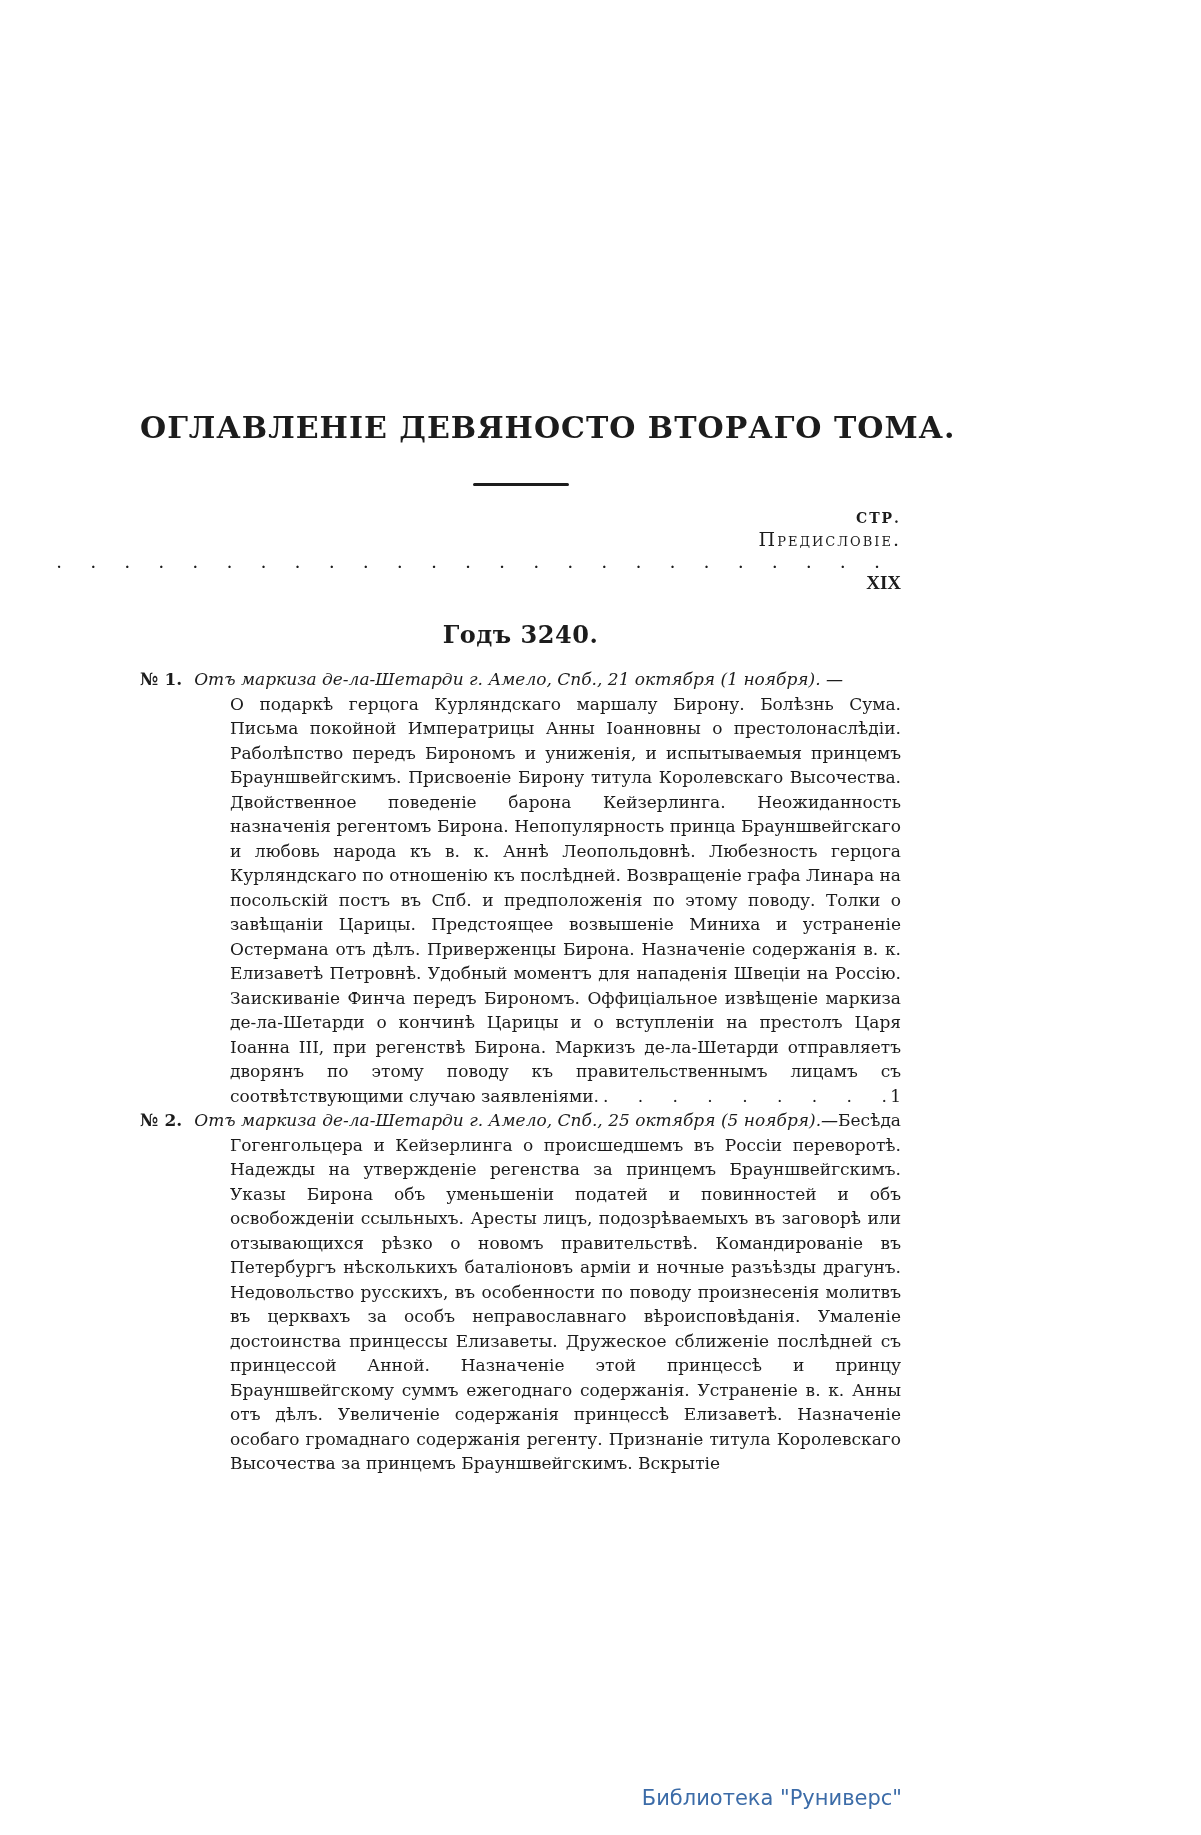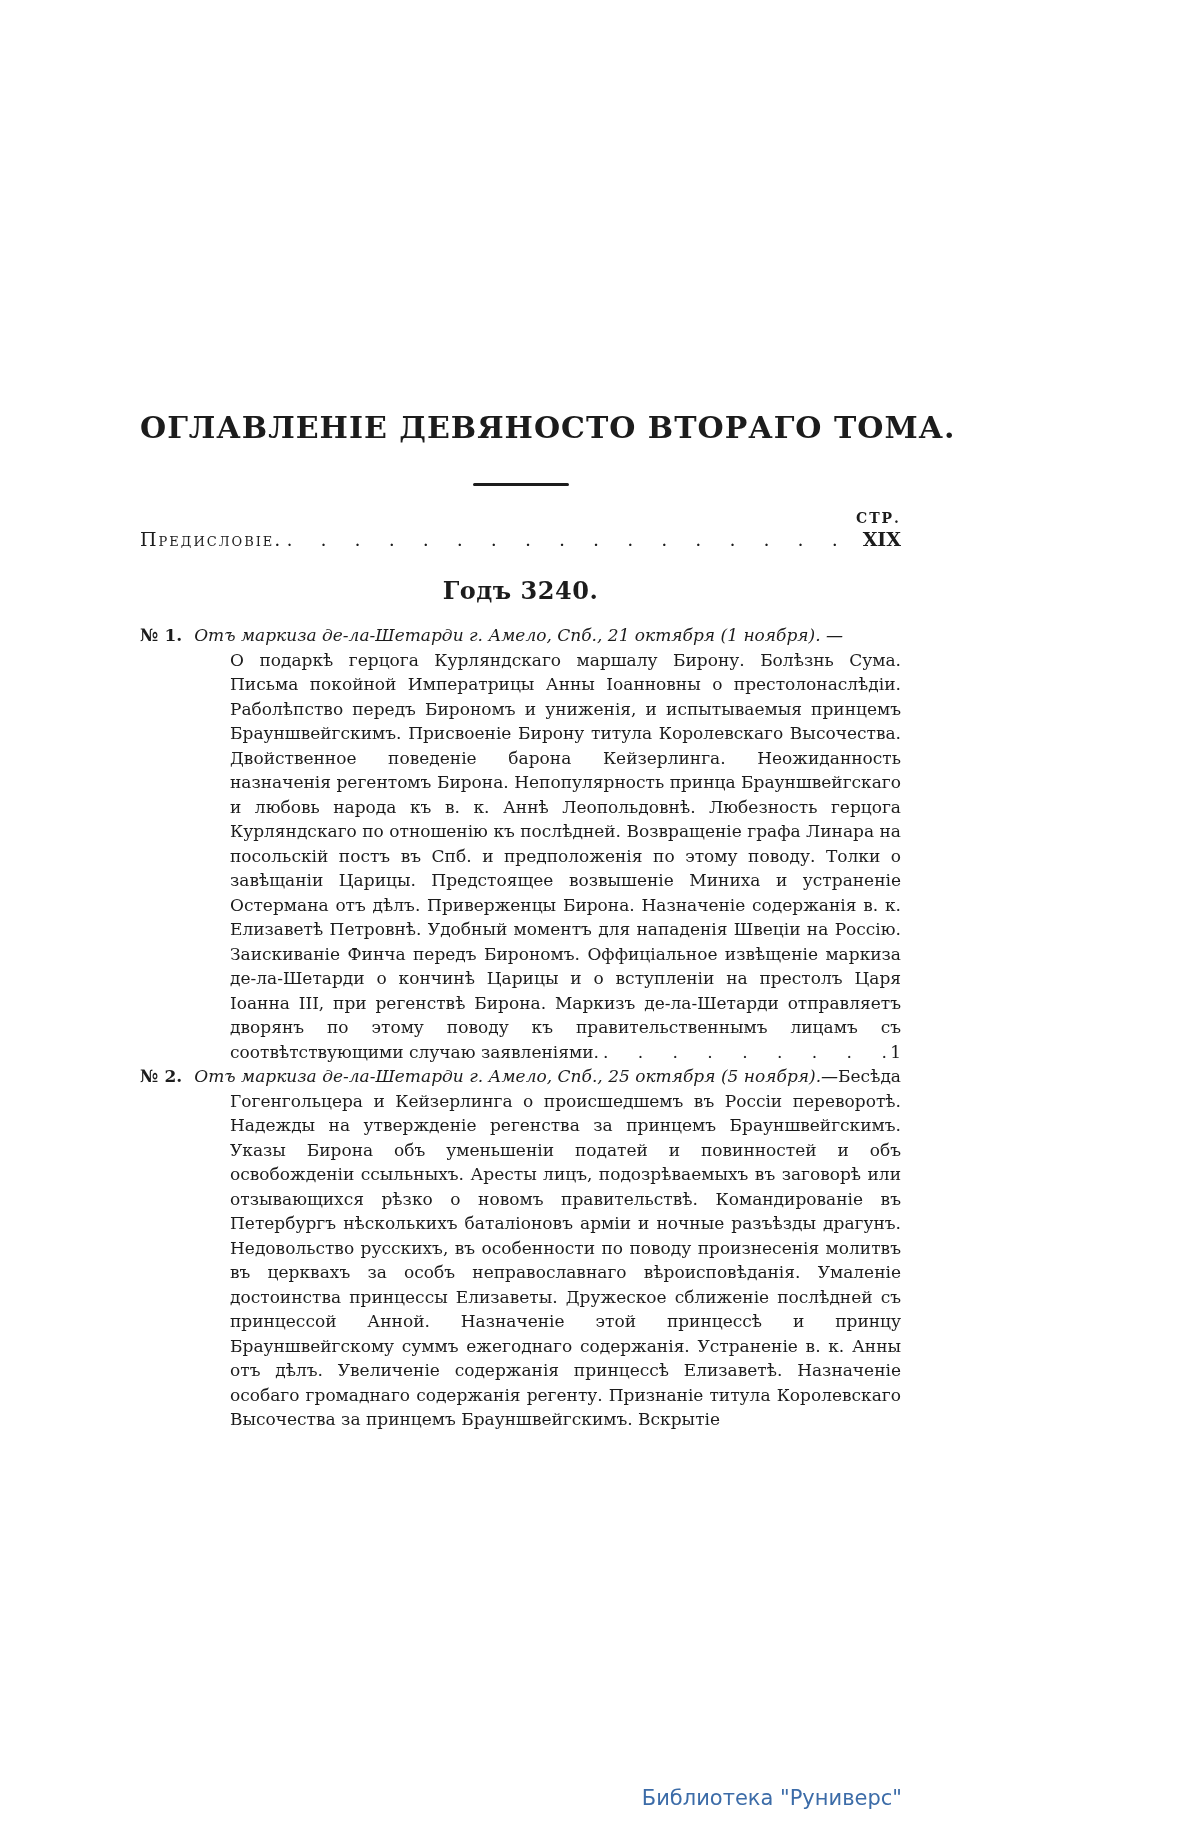--- a/index.html
+++ b/index.html
@@ -35,36 +35,38 @@
     font-size: 14px;
     font-weight: bold;
     letter-spacing: 2px;
     margin-top: 24px;
   }
   .preface-line {
     display: flex;
     align-items: flex-end;
     font-size: 19px;
     margin-top: 2px;
+    flex-direction: column;
   }
   .preface-label {
     font-variant: small-caps;
     letter-spacing: 2px;
     white-space: nowrap;
   }
   .leader {
     flex: 1;
     overflow: hidden;
     white-space: nowrap;
     letter-spacing: 11px;
     margin: 0 10px 0 4px;
   }
   .preface-page {
     font-weight: bold;
     white-space: nowrap;
+    font-family: Liberation Serif, serif;
   }
   .year-heading {
     text-align: center;
     font-size: 24px;
     font-weight: bold;
     letter-spacing: 0.5px;
     margin-top: 26px;
   }
   .entry {
     position: relative;

